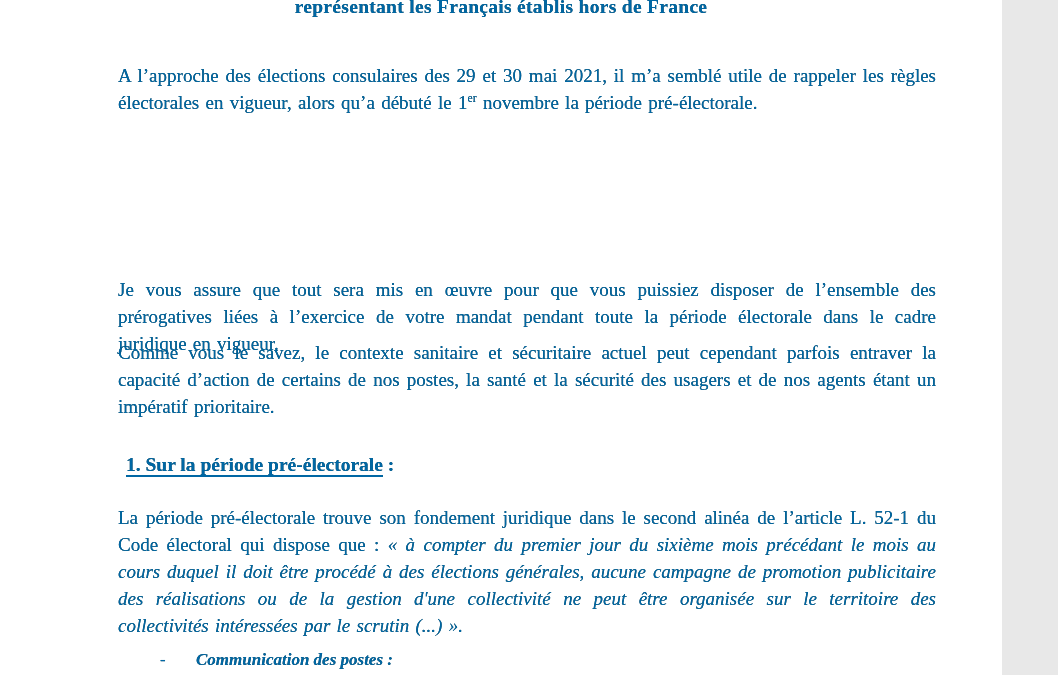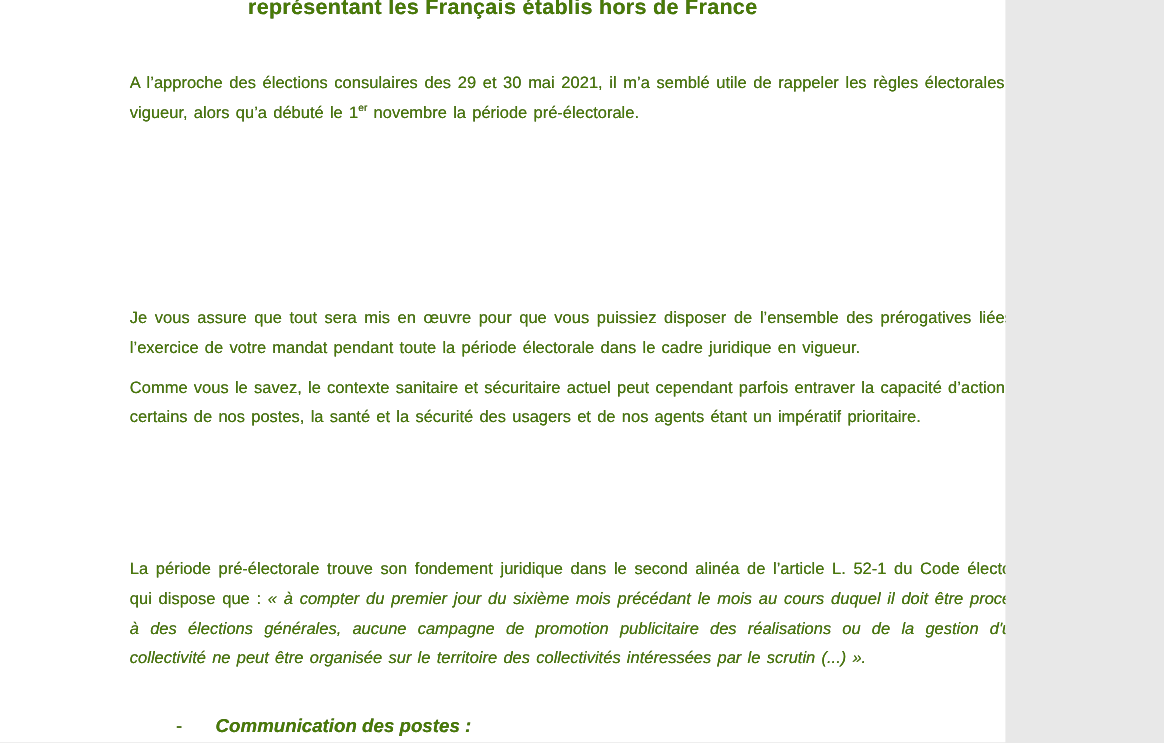--- a/index.html
+++ b/index.html
@@ -2,26 +2,26 @@
 <html><head>
 <meta charset="utf-8">
 <style>
   html, body {
     margin: 0;
     padding: 0;
     background: #e8e8e8;
   }
   .page {
     position: relative;
-    width: 914px;
+    width: 1002px;
     height: 675px;
     background: #ffffff;
     overflow: hidden;
-    font-family: Liberation Sans, sans-serif;
-    color: #4d7c0f;
+    font-family: Liberation Serif, serif;
+    color: #0369a1;
     
     text-shadow: 0 0 0.6px rgba(10,10,10,0.75);
     filter: blur(0.22px) contrast(1.08);
   }
   .header-line {
     position: absolute;
     top: -4px;
     left: 0;
     width: 100%;
     text-align: center;
@@ -34,21 +34,21 @@
     left: 118px;
     top: 0;
     width: 818px;
     height: 100%;
   }
   .body-p {
     position: absolute;
     left: 0;
     width: 100%;
     margin: 0;
-    font-size: 15px;
+    font-size: 19px;
     line-height: 27px;
     text-align: justify;
     word-spacing: 1.5px;
   }
   .p1 { top: 62px; }
   .p2 { top: 139px; }
   .p3 { top: 228px; margin-top: 48px; }
   .p4 { top: 339px; }
   .p5 { top: 504px; }
   .section-heading {
@@ -99,19 +99,20 @@
 
   <div class="content">
 
     <p class="body-p p1"><span>A l’approche des élections consulaires des 29 et 30 mai 2021, il m’a semblé utile de rappeler les règles électorales en vigueur, alors qu’a débuté le 1</span><sup class="ordinal">er</sup><span> novembre la période pré-électorale.</span></p>
 
 
     <p class="body-p p3">Je vous assure que tout sera mis en œuvre pour que vous puissiez disposer de l’ensemble des prérogatives liées à l’exercice de votre mandat pendant toute la période électorale dans le cadre juridique en vigueur.</p>
 
     <p class="body-p p4">Comme vous le savez, le contexte sanitaire et sécuritaire actuel peut cependant parfois entraver la capacité d’action de certains de nos postes, la santé et la sécurité des usagers et de nos agents étant un impératif prioritaire.</p>
 
+    <h2 class="section-heading"><span class="underlined">1. Sur la période pré-électorale</span><span> :</span></h2>
 
     <p class="body-p p5"><span>La période pré-électorale trouve son fondement juridique dans le second alinéa de l’article L. 52-1 du Code électoral qui dispose que : </span><span class="quote-italic">« à compter du premier jour du sixième mois précédant le mois au cours duquel il doit être procédé à des élections générales, aucune campagne de promotion publicitaire des réalisations ou de la gestion d'une collectivité ne peut être organisée sur le territoire des collectivités intéressées par le scrutin (...) ».</span></p>
 
     <p class="bullet-line"><span class="bullet-dash">-</span><span class="bullet-text">Communication des postes :</span></p>
 
   </div>
 </div>
 
 </body></html>

